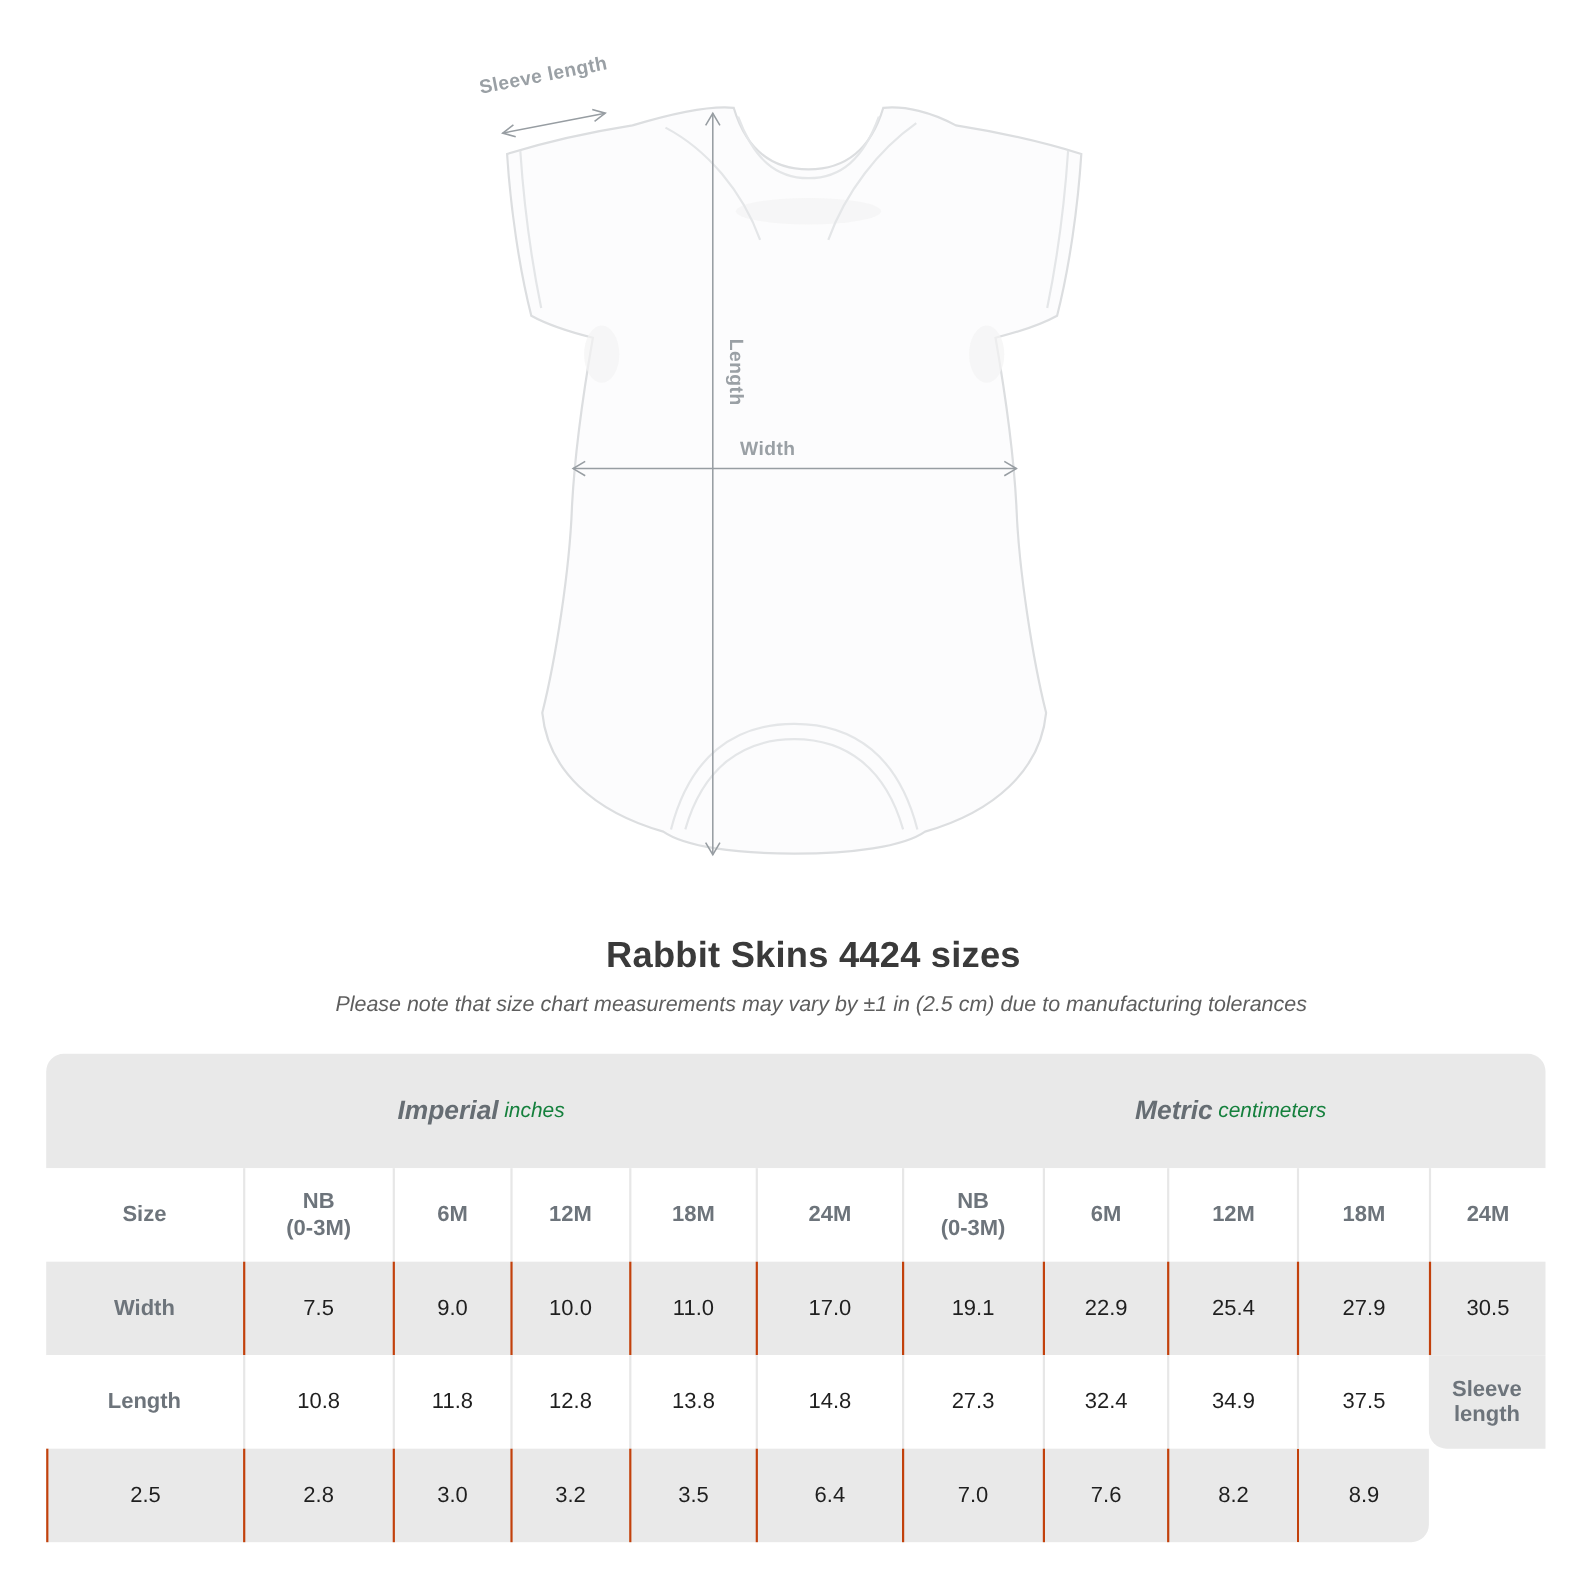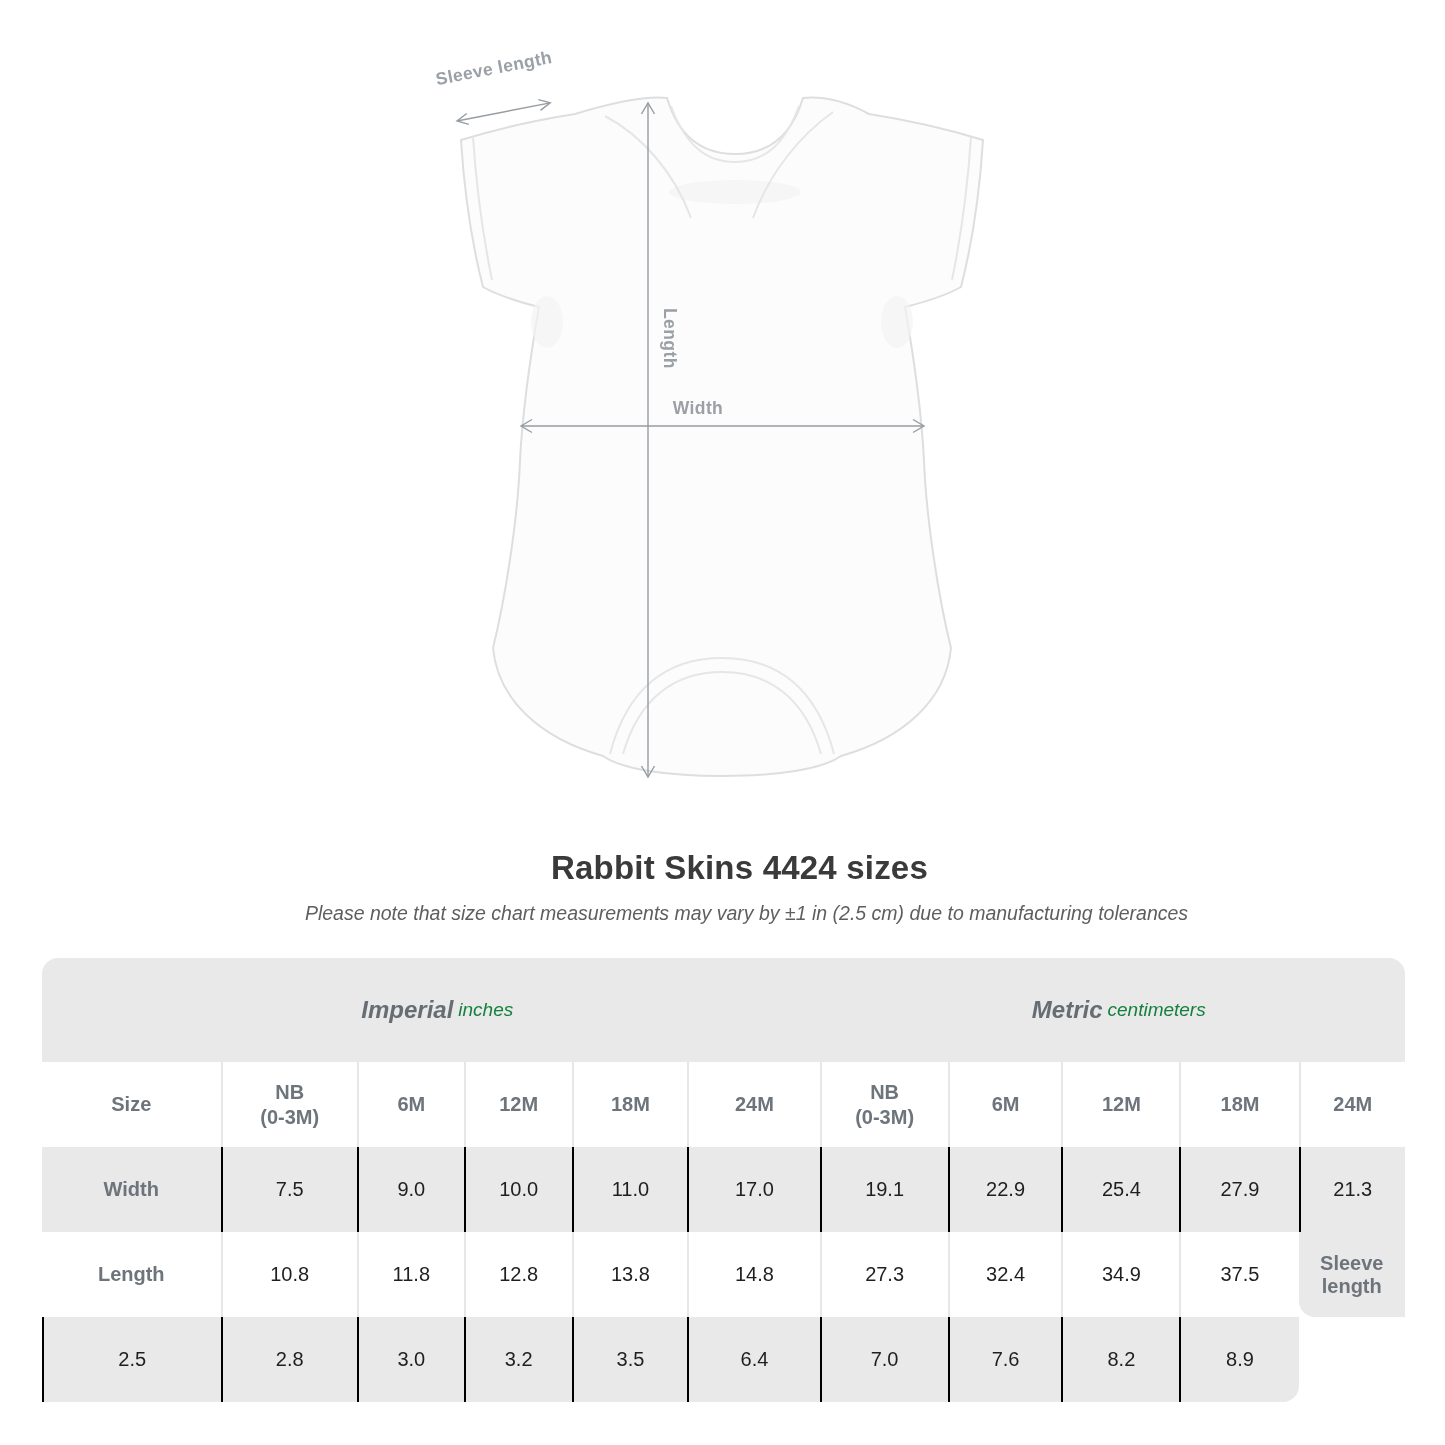--- a/index.html
+++ b/index.html
@@ -34,21 +34,21 @@
   .grid { display:grid; grid-template-columns:13.1% 10% 7.85% 7.9% 8.5% 9.7% 9.4% 8.35% 8.65% 8.75% 7.8%; }
   .cell {
     height:85px; display:flex; align-items:center; justify-content:center;
     text-align:center; box-sizing:border-box; background:#ffffff;
   }
   .ch { font-weight:bold; color:#6d747b; font-size:20px; line-height:1.25; flex-direction:column; }
   .rl { font-weight:bold; color:#6d747b; font-size:20px; }
   .val { color:#1f1f1f; font-size:20px; }
   .g { background:#e9e9e9; }
   .sep-w { border-left:2px solid #e7e7e7; }
-  .sep-g { border-left:2px solid #000000; }
+  .sep-g { border-left:2px solid #c2410c; }
   .bl { border-bottom-left-radius:16px; }
   .br { border-bottom-right-radius:16px; }
   span:empty { display:none; }
 </style>
 </head>
 <body>
 
 <div class="canvas">
 
   <svg class="diagram-svg" width="700" height="770" viewBox="0 0 700 770">
@@ -148,21 +148,21 @@
       <div class="cell rl g">Width</div>
       <div class="cell val g sep-g">7.5</div>
       <div class="cell val g sep-g">9.0</div>
       <div class="cell val g sep-g">10.0</div>
       <div class="cell val g sep-g">11.0</div>
       <div class="cell val g sep-g">17.0</div>
       <div class="cell val g sep-g">19.1</div>
       <div class="cell val g sep-g">22.9</div>
       <div class="cell val g sep-g">25.4</div>
       <div class="cell val g sep-g">27.9</div>
-      <div class="cell val g sep-g">21.3</div>
+      <div class="cell val g sep-g">30.5</div>
 
       <div class="cell rl">Length</div>
       <div class="cell val sep-w">10.8</div>
       <div class="cell val sep-w">11.8</div>
       <div class="cell val sep-w">12.8</div>
       <div class="cell val sep-w">13.8</div>
       <div class="cell val sep-w">14.8</div>
       <div class="cell val sep-w">27.3</div>
       <div class="cell val sep-w">32.4</div>
       <div class="cell val sep-w">34.9</div>

